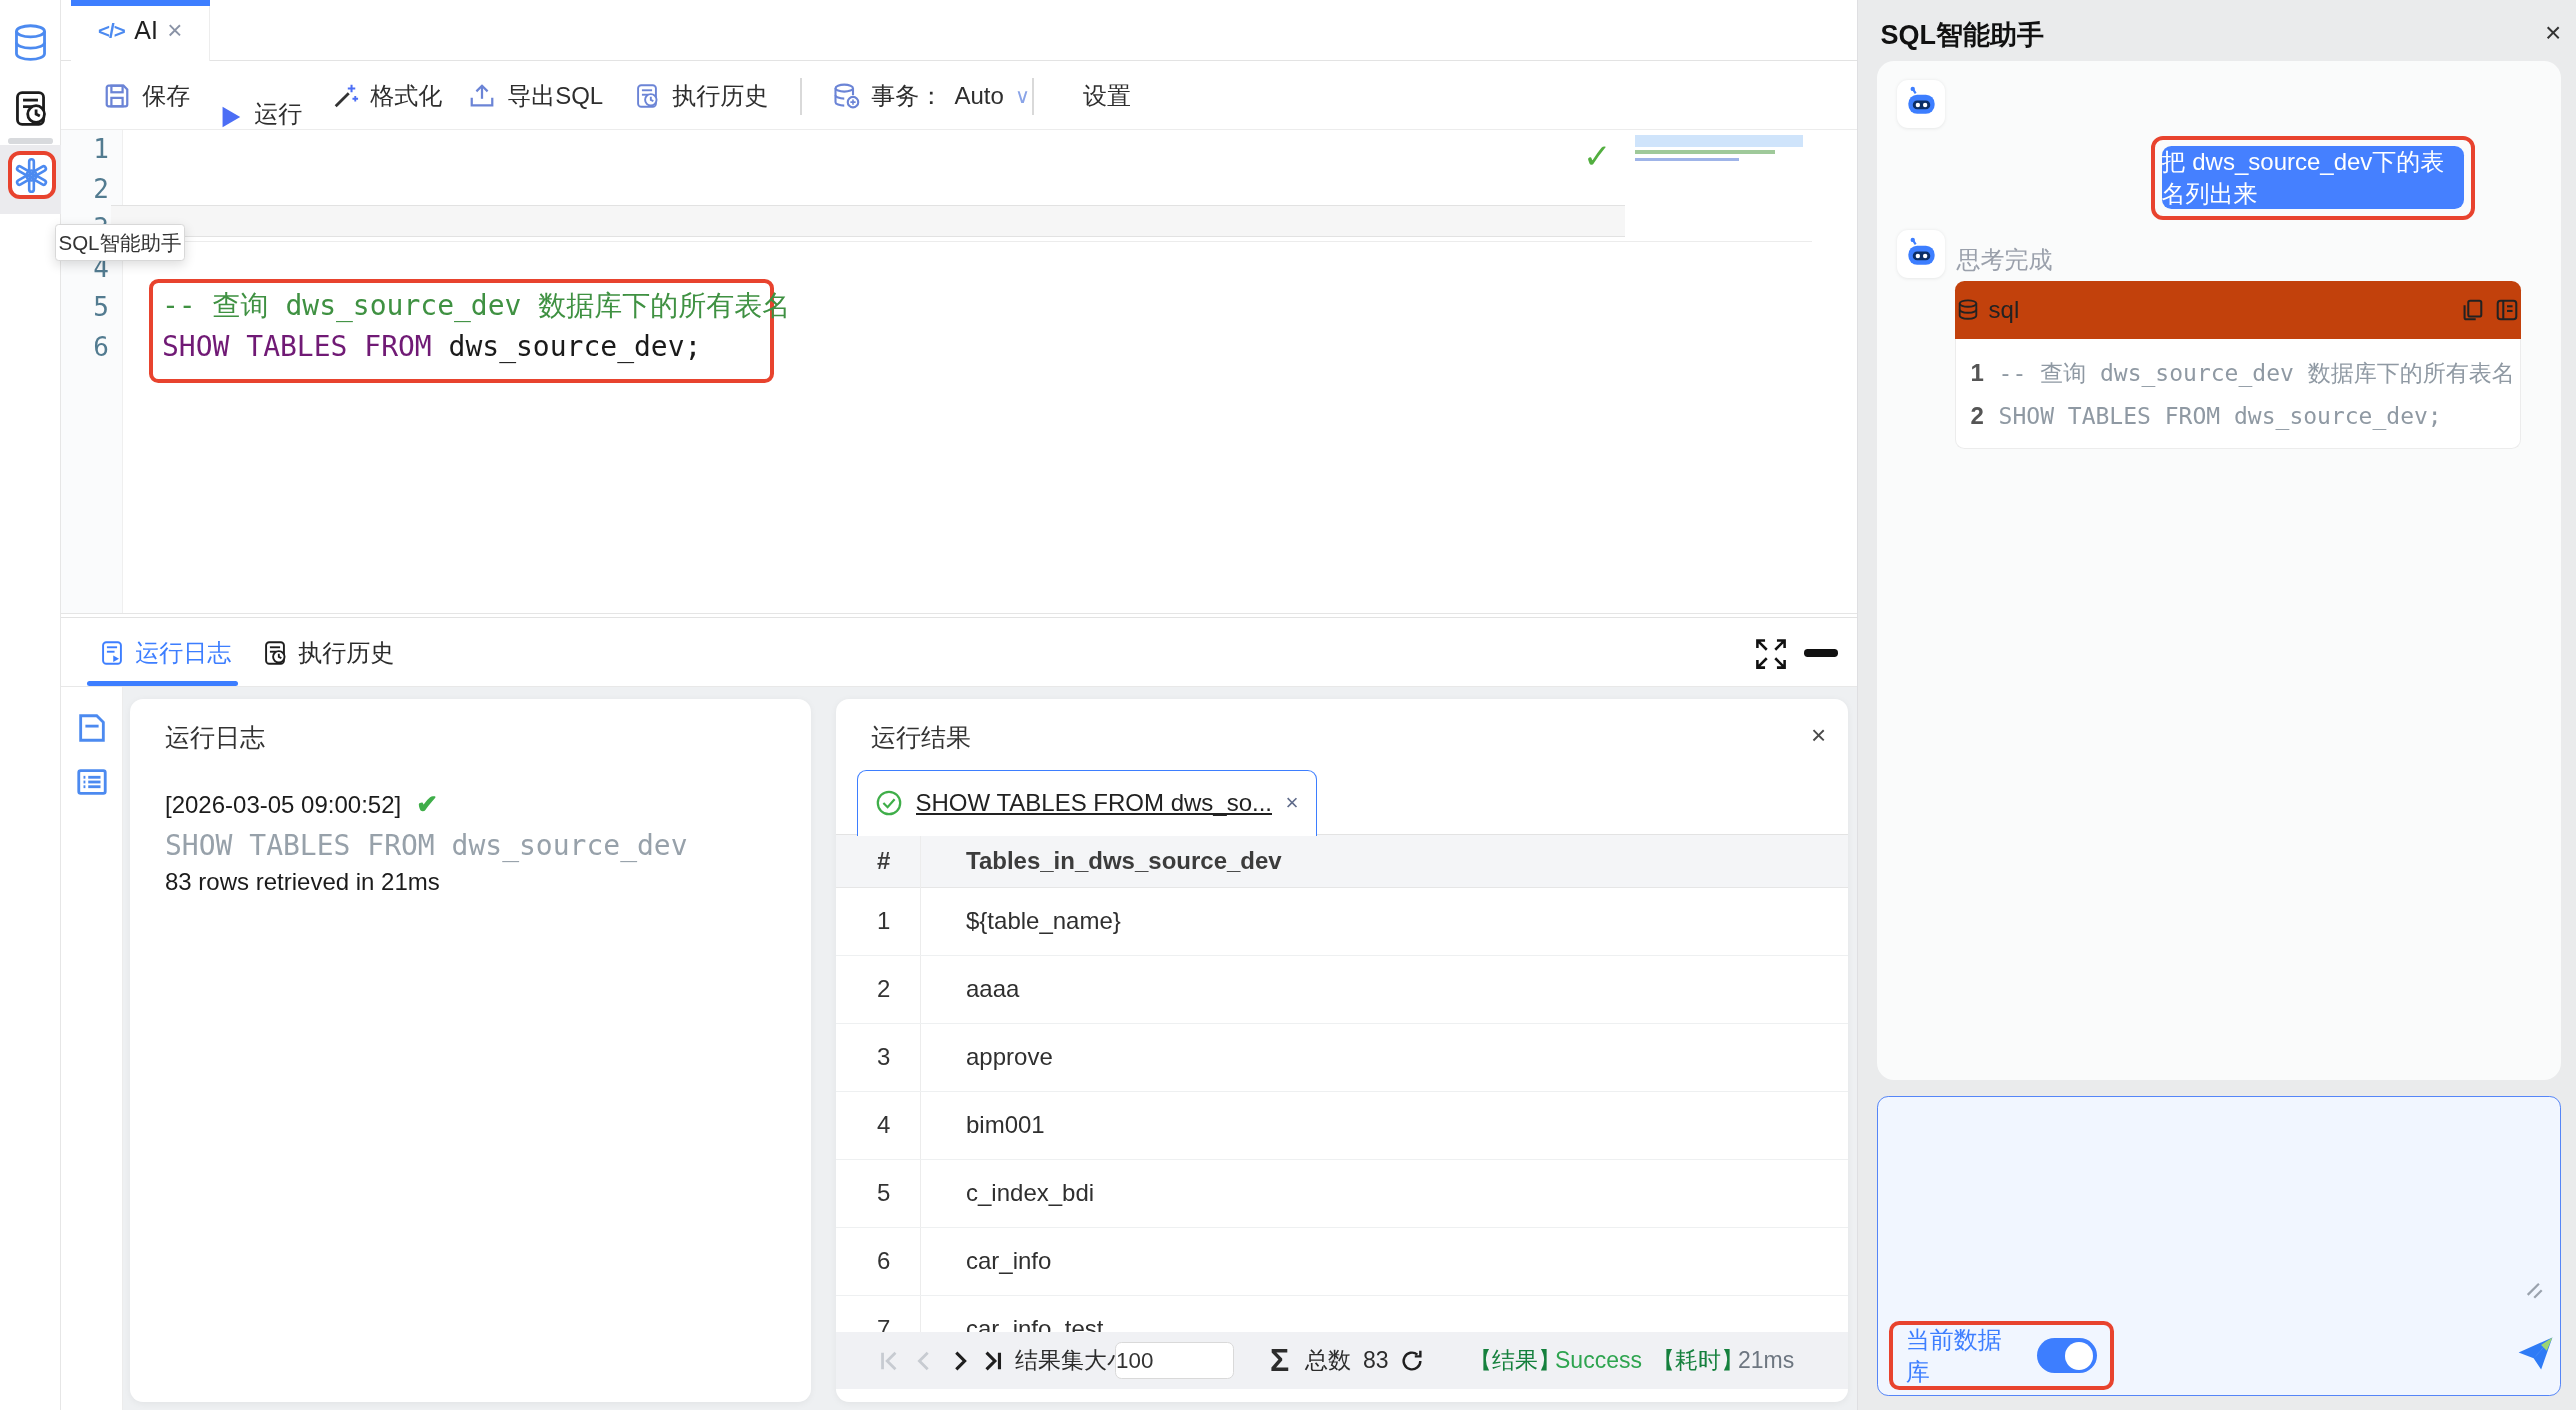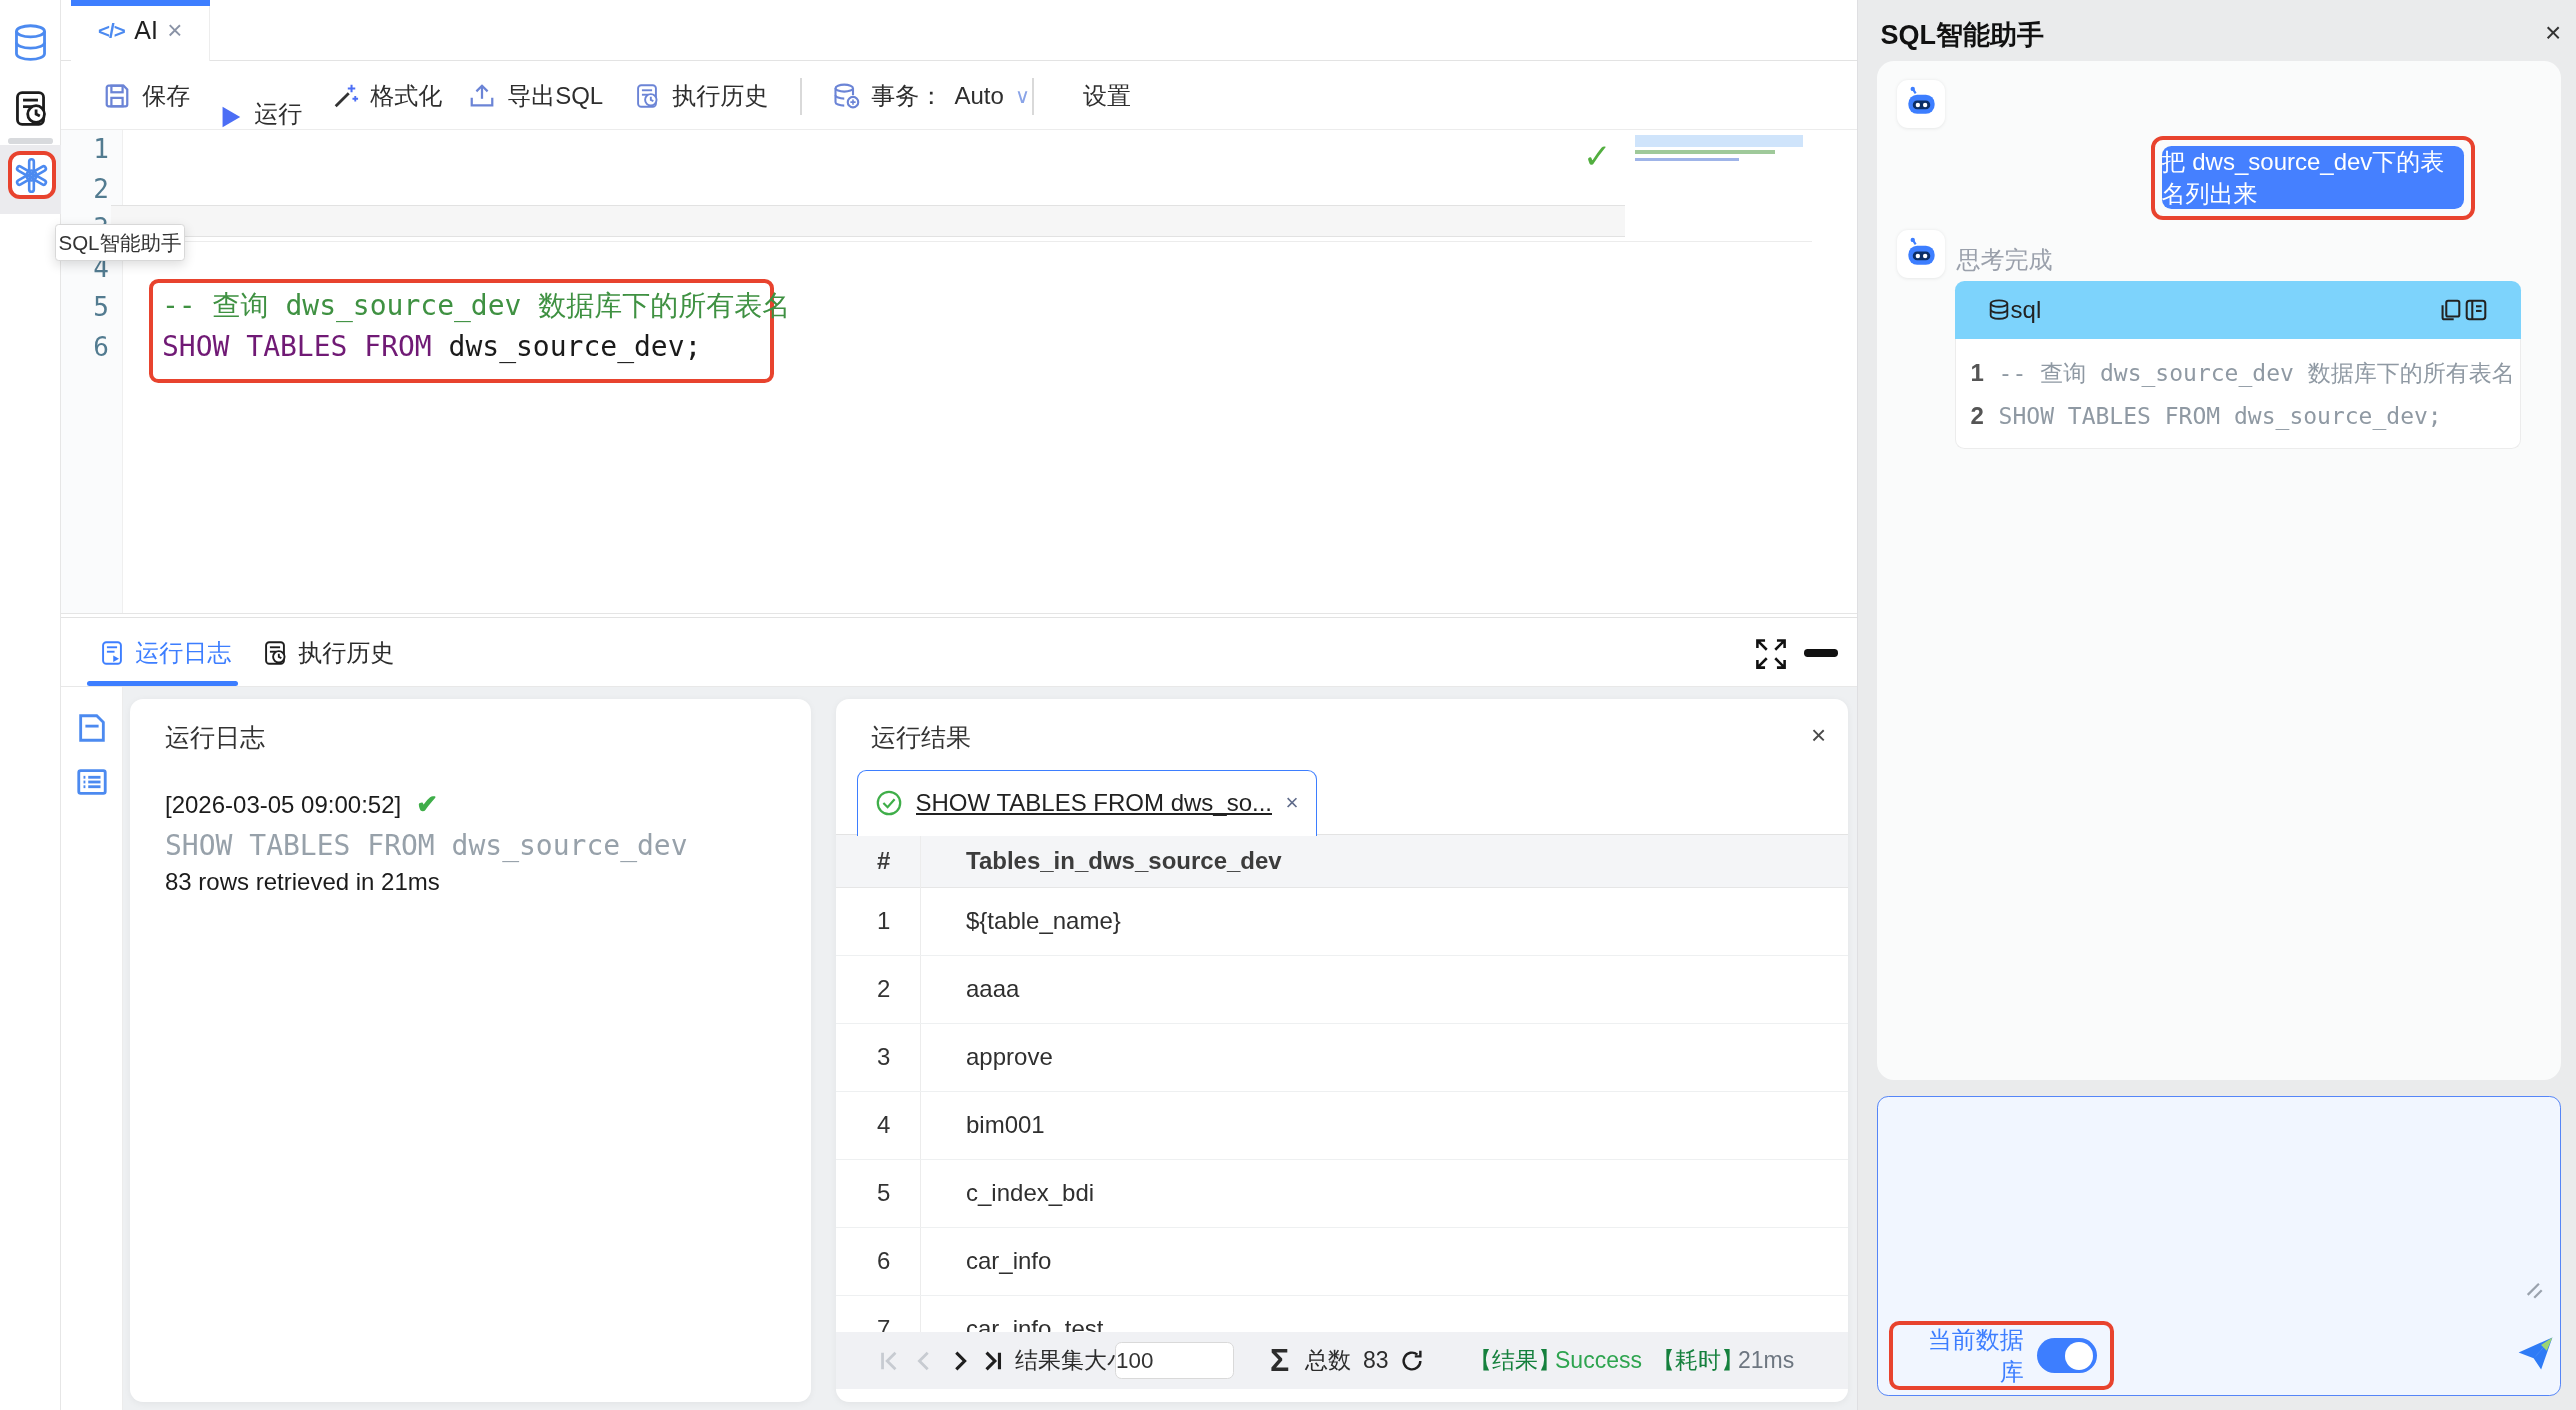--- a/index.html
+++ b/index.html
@@ -93,31 +93,31 @@
   .rp-close { position:absolute; left:687px; top:17px; font-size:28px; color:#333; }
 
   .chat-card { position:absolute; left:18.6px; top:61px; width:684px; height:1019px; background:#fafbfb; border-radius:17px; }
   .avatar { position:absolute; width:48px; height:48px; background:#fff; border-radius:11.2px; box-shadow:0 0.9px 3.7px rgba(0,0,0,.08); display:flex; align-items:center; justify-content:center; }
   .greet { position:absolute; left:80px; top:30px; width:587px; font-size:24px; color:#222; line-height:35px; }
   .ured { position:absolute; left:274px; top:75px; width:324px; height:84px; border:4.7px solid #e8432e; border-radius:12px; }
   .ubbl { position:absolute; left:285px; top:85px; width:302px; height:63px; background:#4580ff; border-radius:9.3px; color:#fff; font-size:24px; display:flex; align-items:center; justify-content:center; }
   .status { position:absolute; left:80px; top:183px; font-size:24px; color:#9aa0ab; }
 
   .sqlblk { position:absolute; left:78px; top:220px; width:566px; height:168px; }
-  .sqlblk-h { position:absolute; left:0; top:0; width:100%; height:58px; background:#7dd3fc; border-radius:9.3px 9.3px 0 0; display:flex; align-items:center; padding:0 32px; gap:0; }
+  .sqlblk-h { position:absolute; left:0; top:0; width:100%; height:58px; background:#c2410c; border-radius:9.3px 9.3px 0 0; display:flex; align-items:center; padding:0 1px; gap:9px; }
   .sqlblk-lang { font-size:24px; color:#222; flex:1; }
   .sqlblk-b { position:absolute; left:0; top:58px; width:100%; height:110px; background:#fff; border:0.9px solid #ececec; border-top:none; border-radius:0 0 9.3px 9.3px; }
   .sline { position:absolute; left:15px; height:37px; line-height:37px; white-space:pre; }
   .snum { display:inline-block; width:28px; font-weight:bold; font-size:24px; color:#555; font-family:"Liberation Sans", sans-serif; }
   .scode { font-family:"DejaVu Sans Mono", monospace; font-size:23px; color:#8f99a3; }
 
   .input-card { position:absolute; left:18.6px; top:1096px; width:684px; height:300px; background:#f1f6ff; border:1.9px solid #5585f7; border-radius:11.2px; }
   .ta { position:absolute; left:18.6px; top:15px; width:643px; height:186px; background:transparent; border:none; outline:none; resize:none; font-size:24px; font-family:"Liberation Sans", sans-serif; color:#333; }
   .ta::placeholder { color:#b9c0cc; }
-  .dbred { position:absolute; left:11.2px; top:224px; width:225px; height:69px; border:4.7px solid #e8432e; border-radius:10.2px; display:flex; align-items:center; padding:0 13px; gap:13px;text-align:right; }
+  .dbred { position:absolute; left:11.2px; top:224px; width:225px; height:69px; border:4.7px solid #e8432e; border-radius:10.2px; display:flex; align-items:center; padding:0 13px; gap:13px; }
   .dblabel { font-size:24px; color:#3d7eff; }
   .toggle { position:relative; width:61px; height:35px; background:#3d7eff; border-radius:17.7px; }
   .knob { position:absolute; right:3.7px; top:3.7px; width:28px; height:28px; background:#fff; border-radius:50%; }
   .resize-h { position:absolute; left:646px; top:183px; }
   .send { position:absolute; left:635px; top:233px; }
 
   svg { display:block; }
 </style>
 </head>
 <body>

